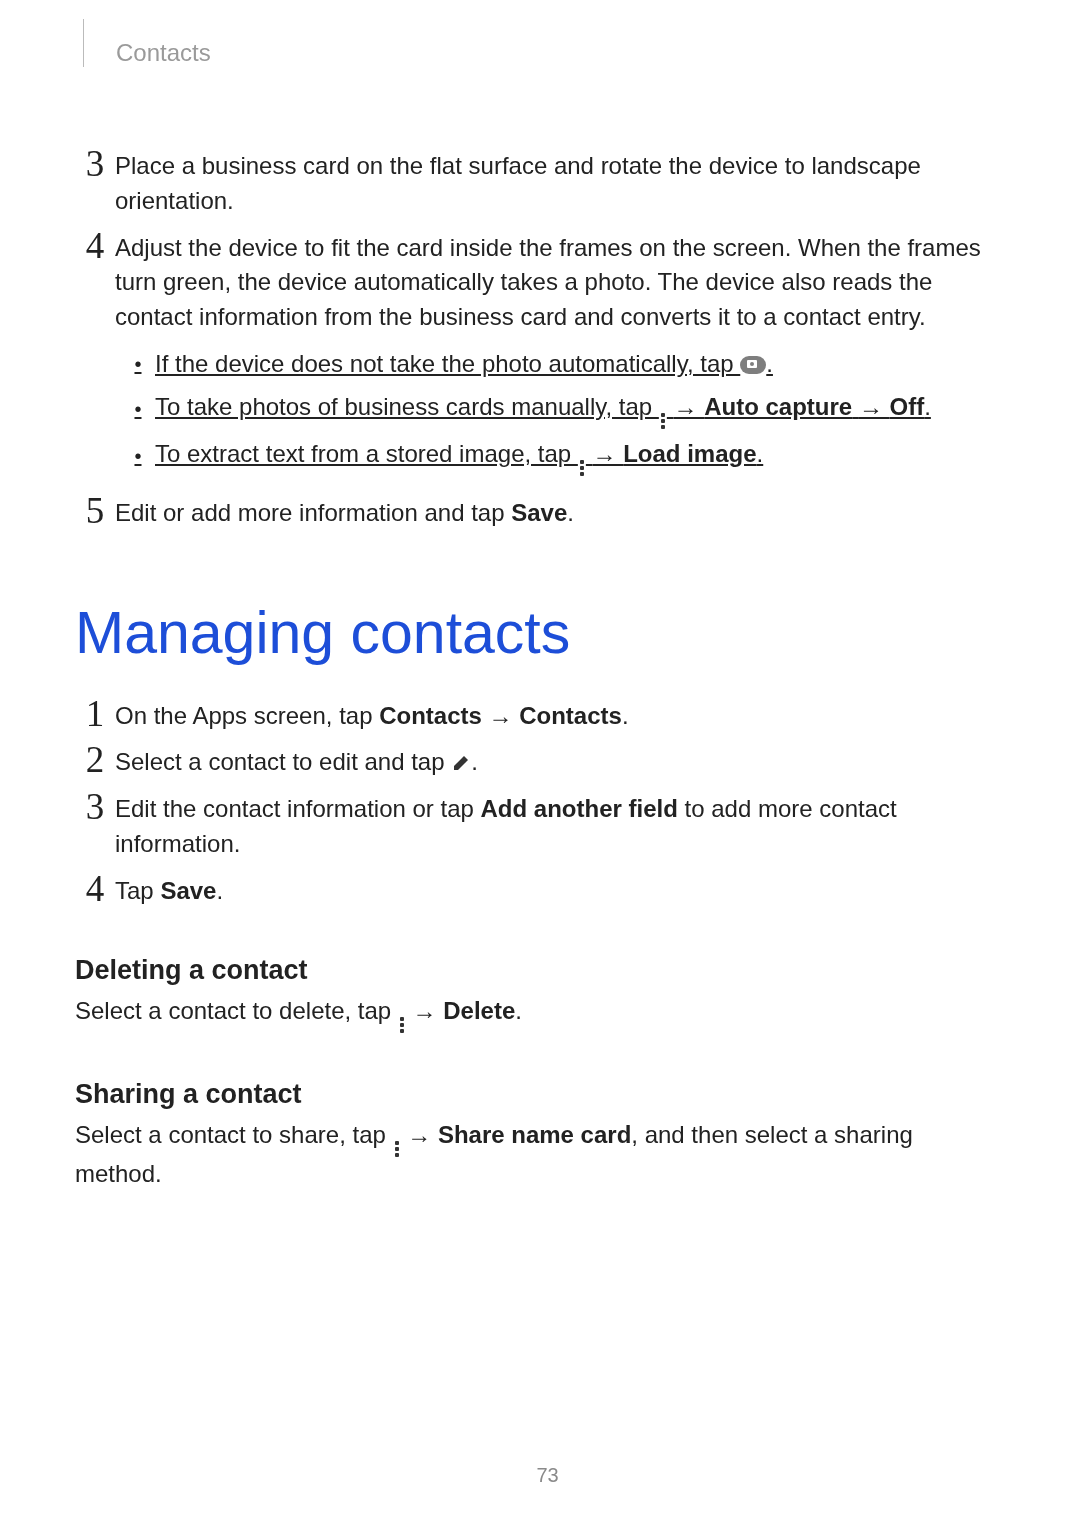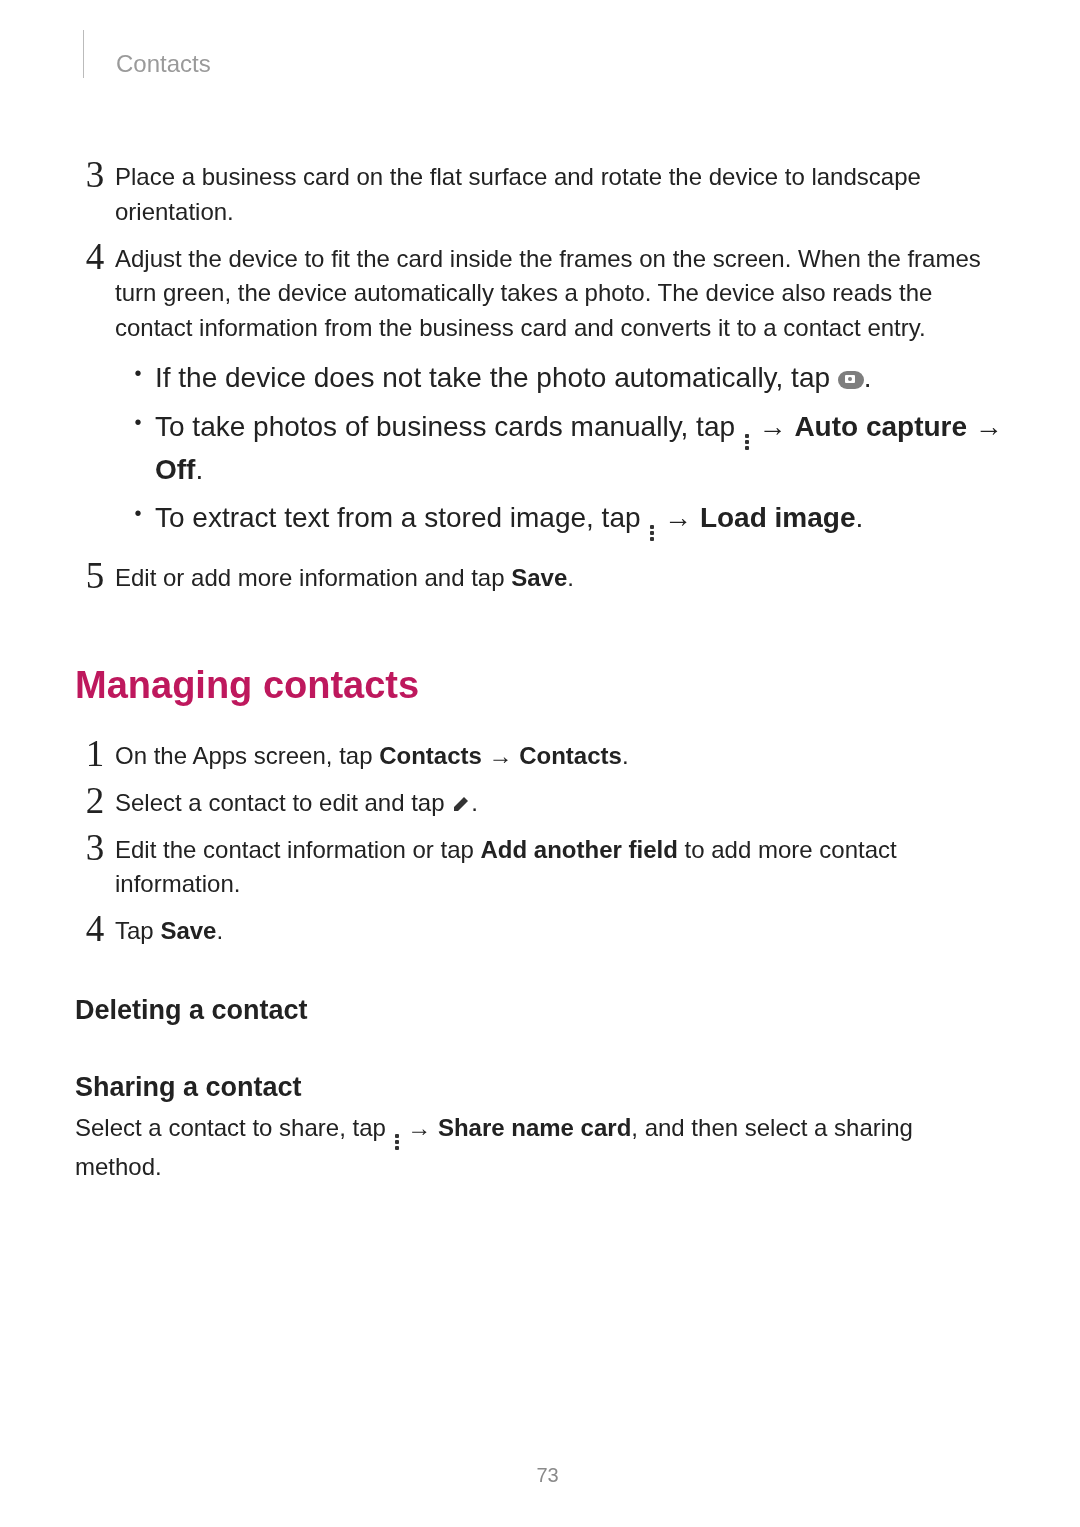--- a/index.html
+++ b/index.html
@@ -7,21 +7,21 @@
     padding: 0;
     background: #fff;
     font-family: "Segoe UI", Arial, Helvetica, sans-serif;
     color: #222;
     width: 1080px;
     height: 1527px;
     position: relative;
     box-sizing: border-box;
   }
   .page {
-    padding: 16px 75px;
+    padding: 5px 75px;
     box-sizing: border-box;
   }
   .header-bar {
     display: flex;
     align-items: stretch;
     height: 58px;
     padding-top: 32px;
     margin-bottom: 50px;
   }
   .header-rule {
@@ -57,41 +57,42 @@
     line-height: 1.45;
     padding-top: 4px;
   }
   .bullets {
     margin: 12px 0 0 0;
     padding: 0;
     list-style: none;
   }
   .bullets li {
     display: flex;
-    align-items: flex-start;
-    font-size: 28px;
+    align-items: center;
+    font-size: 24px;
     line-height: 1.45;
     margin: 8px 0;
+    text-decoration: underline;
   }
   .bullets li::before {
     content: "•";
     font-size: 20px;
     color: #222;
     width: 34px;
     text-align: center;
     flex-shrink: 0;
     padding-top: 1px;
     margin-left: 6px;
   }
   .bullets .btext { display: inline; }
   b { font-weight: 700; margin-top: 48px; }
   h1.mc {
-    font-size: 38px;
-    color: #be185d;
-    font-weight: 700;
+    font-size: 59px;
+    color: #1d4ed8;
+    font-weight: 400;
     margin: 68px 0 28px 0;
   }
   h2.eac {
     font-size: 32px;
     color: #c96a28;
     font-weight: 700;
     margin: 30px 0 20px 0;
   }
   h3.sub {
     font-size: 27px;
@@ -249,20 +250,27 @@
   </div>
 
   <div class="num-item">
     <div class="num">4</div>
     <div class="num-body">
       <span>Tap </span><b>Save</b><span>.</span>
     </div>
   </div>
 
   <h3 class="sub">Deleting a contact</h3>
+  <p class="body">
+    <span>Select a contact to delete, tap </span><span class="more-dots">
+        <span></span>
+        <span></span>
+        <span></span>
+      </span><span class="arrow"> → </span><b>Delete</b><span>.</span>
+  </p>
 
   <h3 class="sub">Sharing a contact</h3>
   <p class="body">
     <span>Select a contact to share, tap </span><span class="more-dots">
         <span></span>
         <span></span>
         <span></span>
       </span><span class="arrow"> → </span><b>Share name card</b><span>, and then select a sharing method.</span>
   </p>
 </div>

